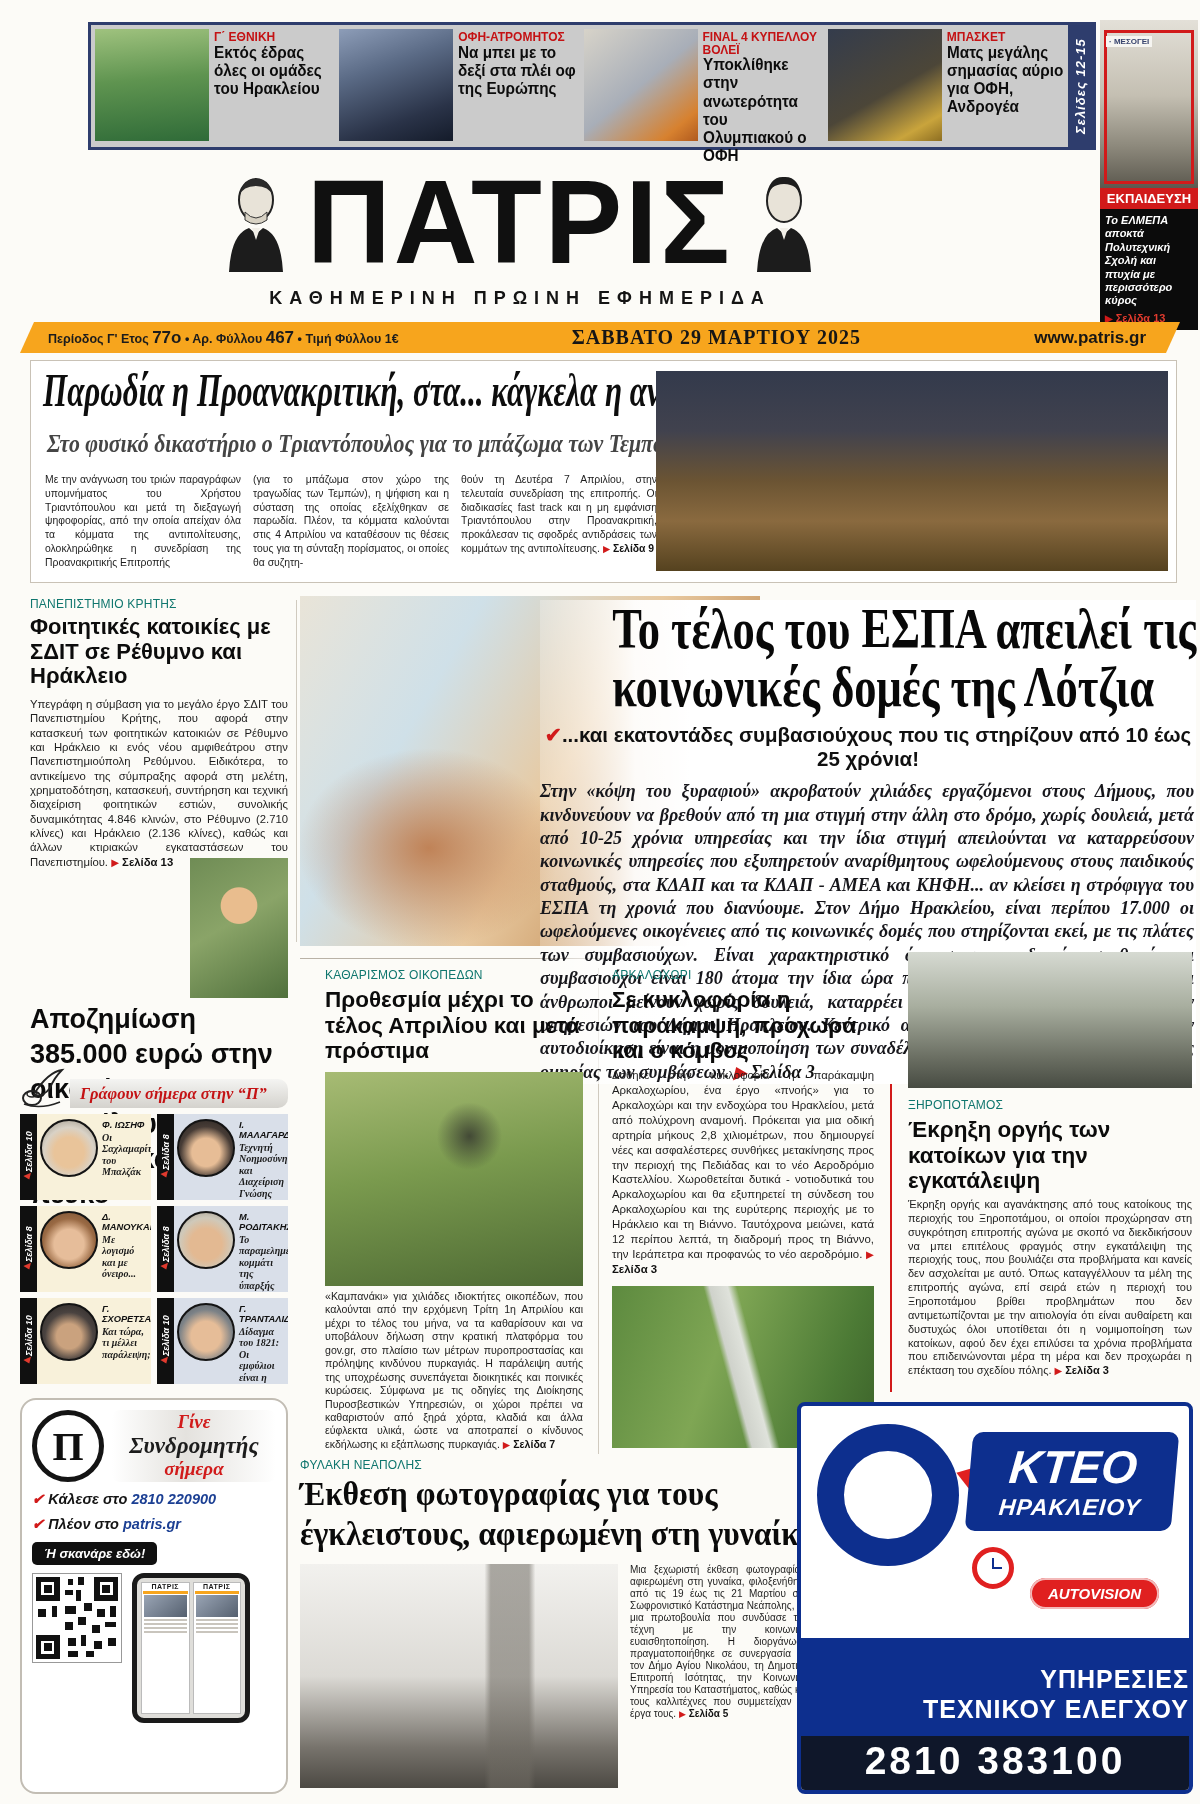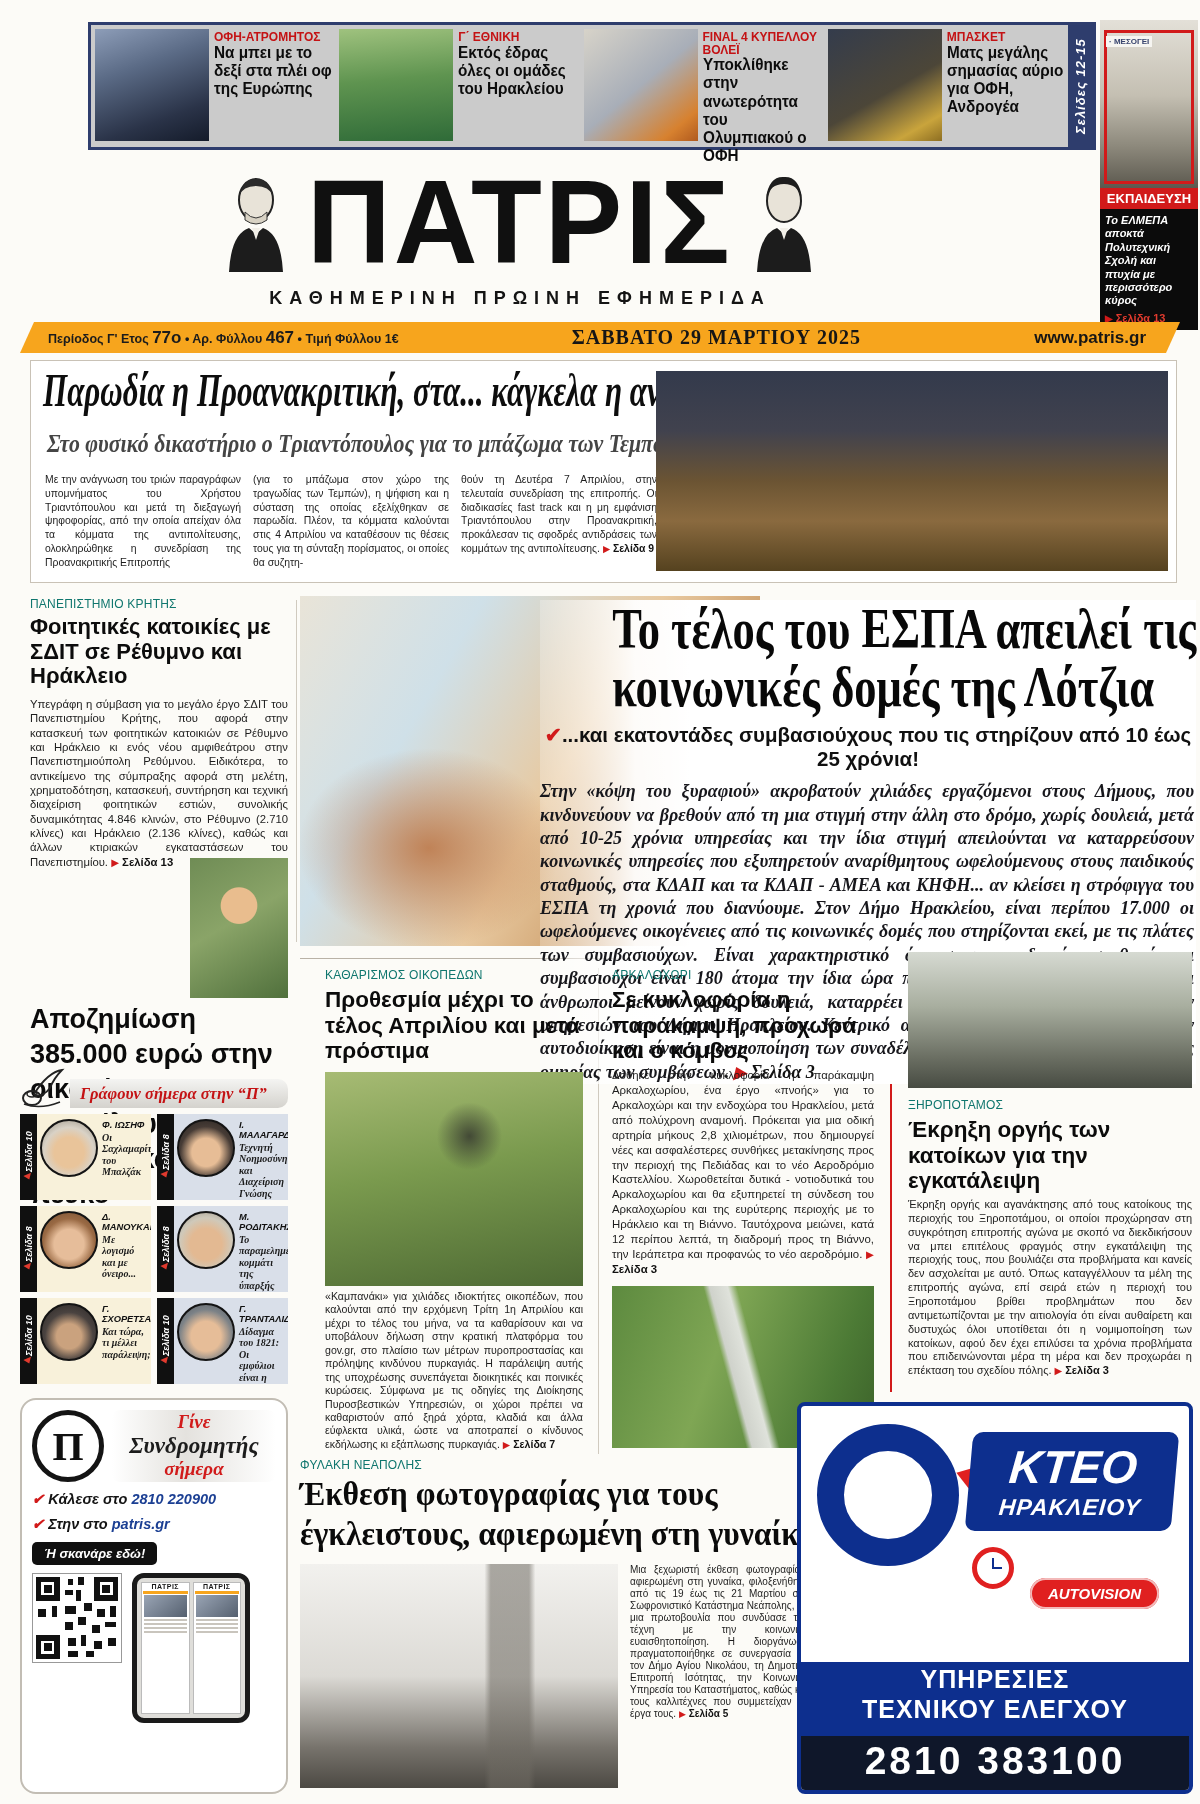--- a/index.html
+++ b/index.html
@@ -198,45 +198,45 @@
       background:#fff;border:5px solid #e02020;box-sizing:border-box;}
   .kteo-clock:before{content:"";position:absolute;left:15px;top:6px;width:2px;height:11px;background:#0d2f8e;}
   .kteo-clock:after{content:"";position:absolute;left:16px;top:15px;width:9px;height:2px;background:#0d2f8e;}
   .kteo-name{position:absolute;right:14px;top:26px;width:198px;background:#0d2f8e;color:#fff;
              text-align:center;border-radius:10px;padding:12px 4px 10px;transform:skewX(-5deg);}
   .kteo-n1{font-weight:bold;font-style:italic;font-size:46px;line-height:1;}
   .kteo-n2{font-weight:bold;font-style:italic;font-size:23px;letter-spacing:1px;margin-top:4px;}
   .autovision{position:absolute;right:30px;top:172px;background:#e02020;color:#fff;font-weight:bold;
               font-style:italic;font-size:15px;padding:7px 18px;border-radius:20px;
               box-shadow:0 0 0 2px #f3b9b9 inset;}
-  .kteo-services{background:#0d2f8e;color:#fff;text-align:center;padding:2px 0 12px;}
+  .kteo-services{background:#0d2f8e;color:#fff;text-align:right;padding:26px 0 12px;}
   .kteo-s1,.kteo-s2{font-weight:bold;font-size:25px;line-height:1.2;letter-spacing:1px;}
   .kteo-phone{background:#0f172a;color:#fff;text-align:center;font-weight:bold;font-size:39px;
               padding:3px 0 7px;letter-spacing:3px;}
 
   .portrait-svg{width:74px;height:104px;flex:none;}
 </style>
 </head>
 <body>
 
 <div class="page">
 
   <div class="abs teasers">
+    <div class="teaser">
+      <div class="t-photo tp2"></div>
+      <div class="t-text">
+        <div class="t-kicker">Γ΄ ΕΘΝΙΚΗ</div>
+        <div class="t-title">Εκτός έδρας όλες οι ομάδες του Ηρακλείου</div>
+      </div>
+    </div>
     <div class="teaser">
       <div class="t-photo tp1"></div>
       <div class="t-text">
         <div class="t-kicker">ΟΦΗ-ΑΤΡΟΜΗΤΟΣ</div>
         <div class="t-title">Να μπει με το δεξί στα πλέι οφ της Ευρώπης</div>
-      </div>
-    </div>
-    <div class="teaser">
-      <div class="t-photo tp2"></div>
-      <div class="t-text">
-        <div class="t-kicker">Γ΄ ΕΘΝΙΚΗ</div>
-        <div class="t-title">Εκτός έδρας όλες οι ομάδες του Ηρακλείου</div>
       </div>
     </div>
     <div class="teaser">
       <div class="t-photo tp3"></div>
       <div class="t-text">
         <div class="t-kicker">FINAL 4 ΚΥΠΕΛΛΟΥ ΒΟΛΕΪ</div>
         <div class="t-title">Υποκλίθηκε στην ανωτερότητα του Ολυμπιακού ο ΟΦΗ</div>
       </div>
     </div>
     <div class="teaser">
@@ -484,21 +484,21 @@
         <div class="sub-t3">σήμερα</div>
       </div>
     </div>
     <div class="check-line">
       <span class="check">✔</span>
       <span>Κάλεσε στο</span>
       <span class="phone-blue">2810 220900</span>
     </div>
     <div class="check-line">
       <span class="check">✔</span>
-      <span>Στην στο</span>
+      <span>Πλέον στο</span>
       <span class="phone-blue">patris.gr</span>
     </div>
     <div class="scan-pill">Ή σκανάρε εδώ!</div>
     <div class="sub-bottom">
       <svg class="qr" viewBox="0 0 33 33" shape-rendering="crispEdges">
         <rect width="33" height="33" fill="#fff"></rect>
         <g fill="#111">
           <rect x="1" y="1" width="9" height="9"></rect>
             <rect x="23" y="1" width="9" height="9"></rect>
             <rect x="1" y="23" width="9" height="9"></rect>

